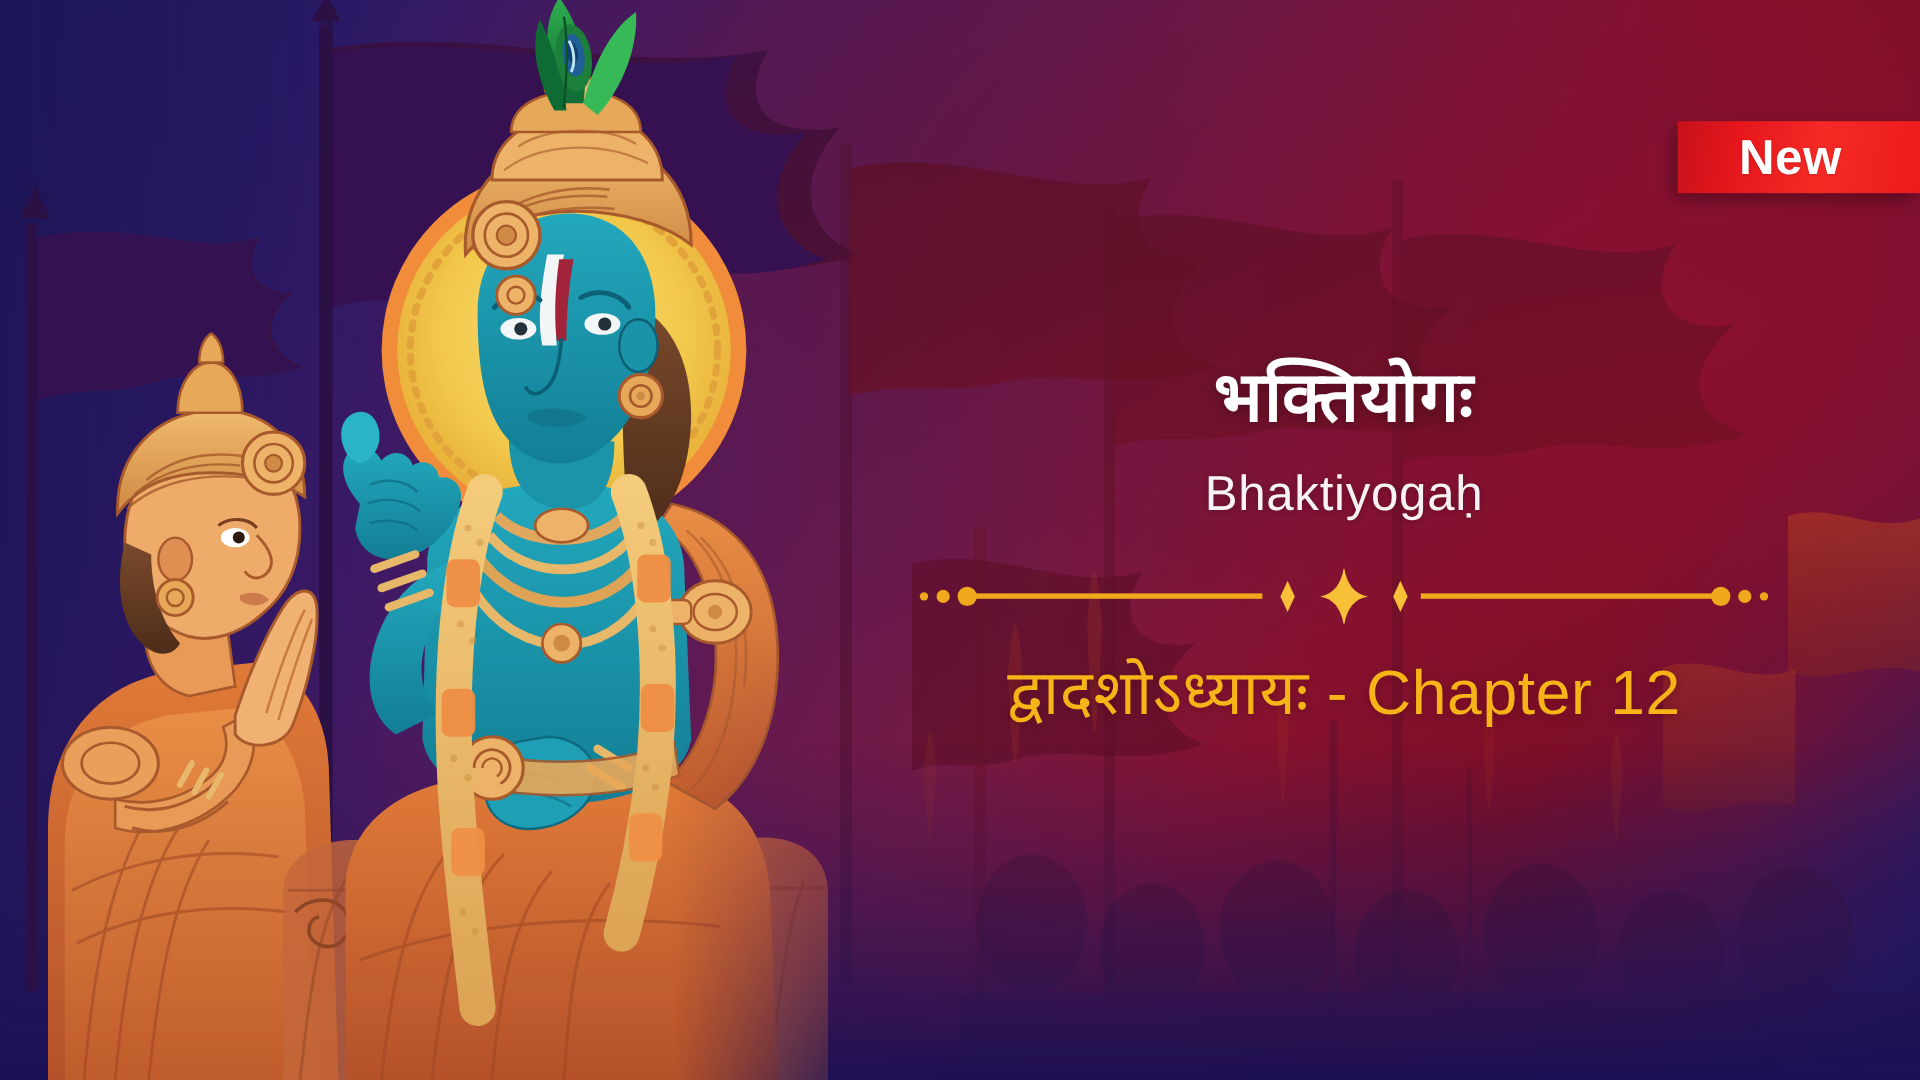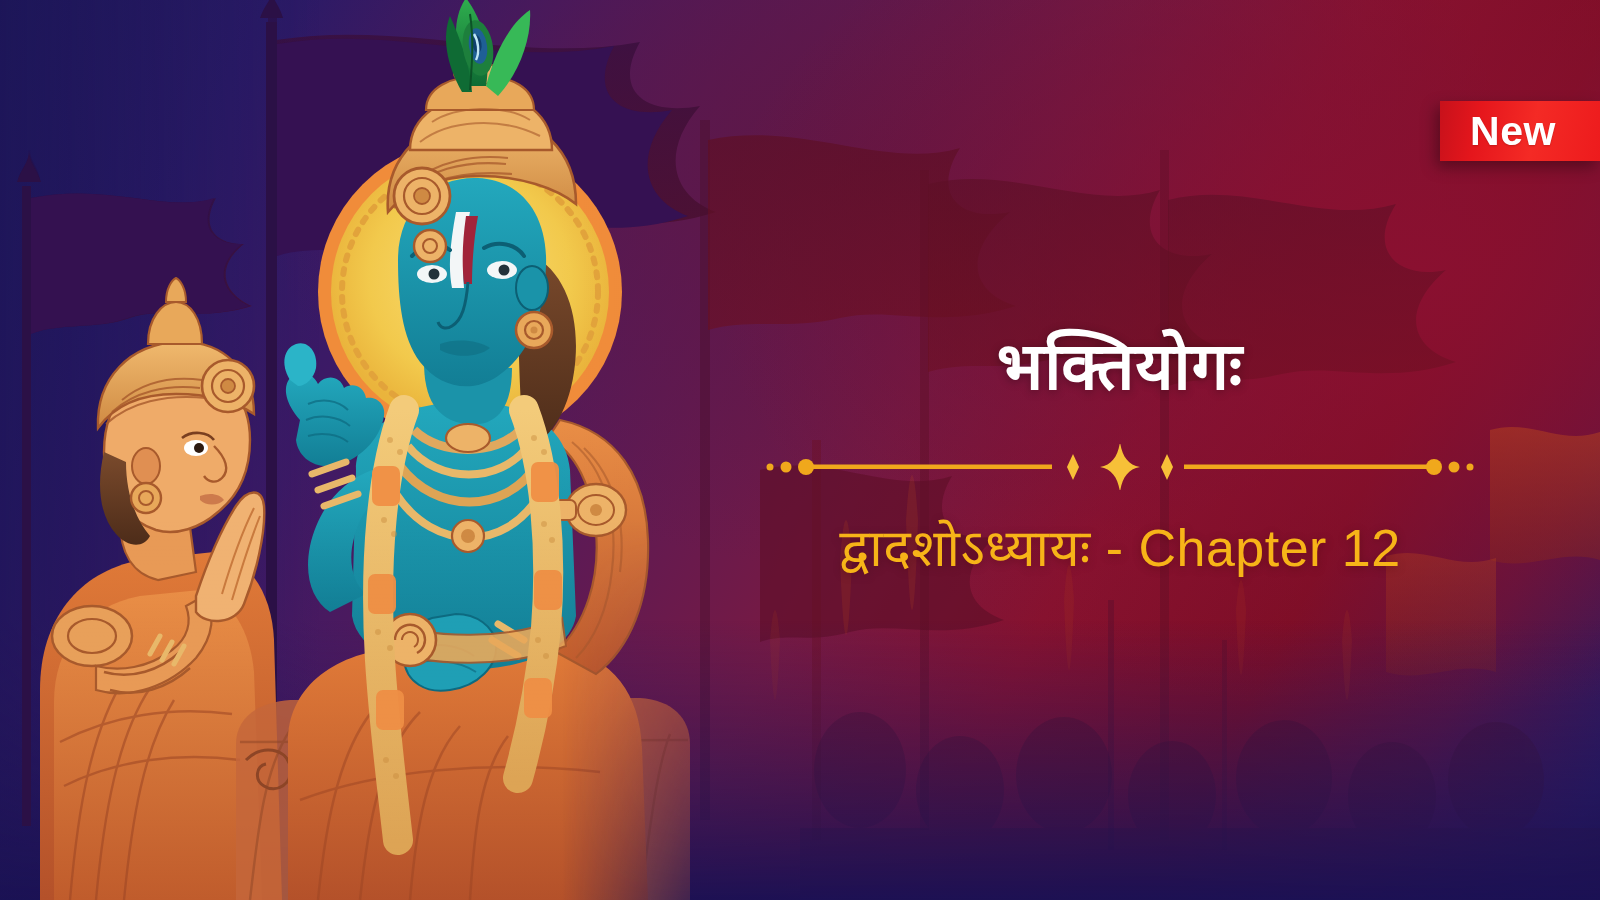--- a/index.html
+++ b/index.html
@@ -34,21 +34,21 @@
   #illustration {
     position:absolute; left:0; top:0;
     width:760px; height:900px;
   }
   #illustration svg { display:block; width:760px; height:900px; }
 
   
   #new-badge {
     position:absolute;
     top:101px; right:0;
-    width:160px; height:60px;
+    width:202px; height:60px;
     background:linear-gradient(100deg,#c7111b 0%,#e5161c 24%,#f42a25 58%,#ed1b1d 100%);
     box-shadow:-4px 6px 14px rgba(0,0,0,.35);
     display:flex; align-items:center; justify-content:center;
   }
   #new-badge .label {
     color:#ffffff;
     font-size:41px;
     font-weight:bold;
     letter-spacing:.5px;
     line-height:1;
@@ -62,21 +62,21 @@
     left:740px; top:0;
     width:760px; height:900px;
     display:flex; flex-direction:column;
     align-items:center; justify-content:center;
     padding-bottom:10px;
   }
 
   #sanskrit-title {
     color:#ffffff;
     font-family:"Liberation Sans","DejaVu Sans",sans-serif;
-    font-size:66px;
+    font-size:58px;
     font-weight:bold;
     line-height:1.12;
     letter-spacing:1px;
     text-shadow:0 2px 10px rgba(0,0,0,.30);
     white-space:nowrap;
     margin-top:20px;
   }
 
   #transliteration {
     margin-top:24px;
@@ -536,20 +536,21 @@
   </div>
 
   <div id="new-badge">
     <span class="label">New</span>
   </div>
 
   <div id="text-panel">
 
     <div id="sanskrit-title">भक्तियोगः</div>
 
+    <div id="transliteration">Bhaktiyogaḥ</div>
 
     <div id="divider">
       <svg viewBox="0 0 712 46" aria-hidden="true">
 
         <circle cx="6" cy="23" r="3.5" fill="#f0a81c"></circle>
         <circle cx="22" cy="23" r="5.5" fill="#f0a81c"></circle>
         <circle cx="42" cy="23" r="8" fill="#f0a81c"></circle>
 
         <rect x="48" y="20.5" width="240" height="4.5" fill="#f0a81c"></rect>
 

